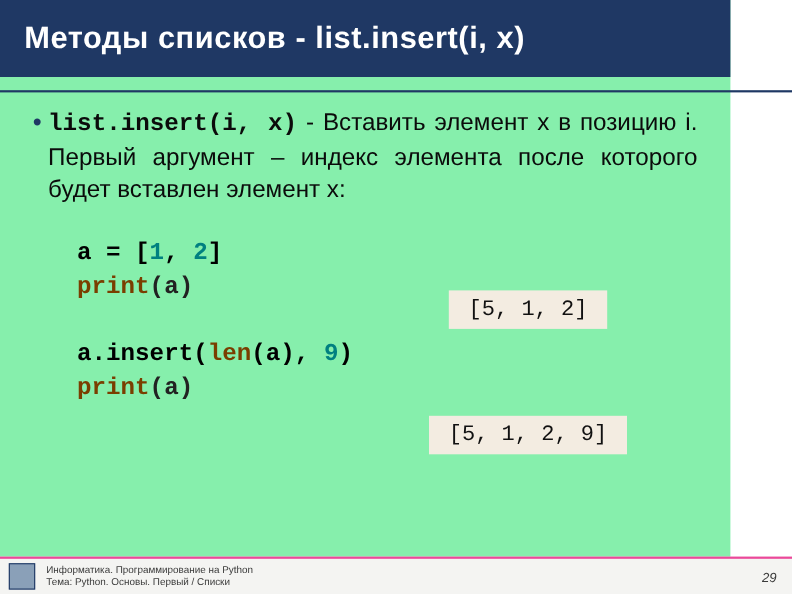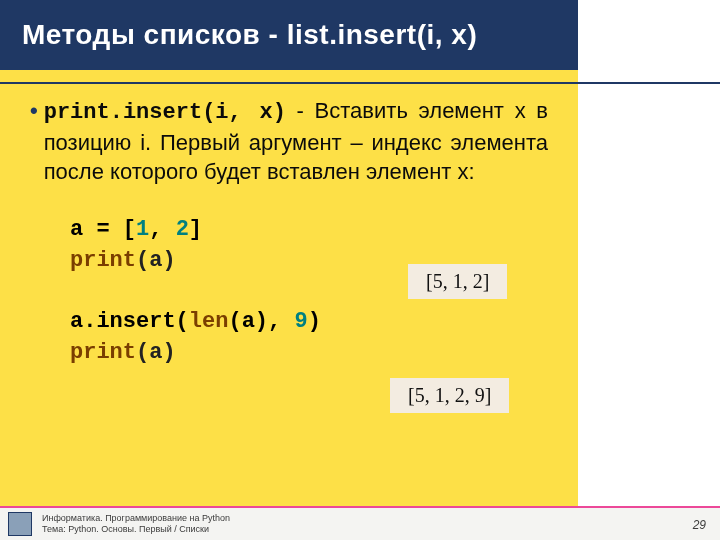--- a/index.html
+++ b/index.html
@@ -1,53 +1,53 @@
 <!DOCTYPE html>
 <html><head>
 <meta charset="utf-8">
 <style>
   * { box-sizing: border-box; margin: 0; padding: 0; }
   html, body { width: 720px; height: 540px; font-family: Arial, sans-serif; background:#fff; }
-  .slide { width:578px; height:540px; position:relative; background:#fde047; }
+  .slide { width:664px; height:540px; position:relative; background:#86efac; }
   .titlebar { background:#1f3864; color:#fff; height:70px; display:flex; align-items:center; padding-left:22px; }
   .titlebar h1 { font-size:28px; font-weight:bold; letter-spacing:0.5px; }
   .underline { position:absolute; left:0; top:82px; width:720px; height:2px; background:#1f3864; }
   .body { position:absolute; top:96px; left:30px; right:30px; }
   .bullet { display:flex; font-size:22px; color:#0b0b0b; line-height:1.35; }
   .bullet .marker { color:#1f3864; font-weight:bold; margin-right:6px; font-size:22px; line-height:1.35; }
   .bullet .txt { flex:1; text-align:justify; }
   .mono { font-family: "Courier New", monospace; font-weight:bold; }
   .code-area { margin-top:28px; margin-left:40px; font-family:"Courier New", monospace; font-size:22px; font-weight:bold; line-height:1.4; color:#000; }
   .code-area .line { white-space:pre; }
   .c-black { color:#000; }
   .c-teal { color:#008080; }
   .c-brown { color:#7a3e00; }
   .c-paren { color:#222; }
-  .out1, .out2 { position:absolute; background:#f3ece1; font-family:Liberation Serif, serif; font-size:20px; padding:6px 18px; color:#111; }
+  .out1, .out2 { position:absolute; background:#f3ece1; font-family:Liberation Mono, monospace; font-size:20px; padding:6px 18px; color:#111; }
   .out1 { left:408px; top:264px; }
   .out2 { left:390px; top:378px; }
   .footer { position:absolute; bottom:0; left:0; width:720px; height:34px; background:#f4f4f2; border-top:2px solid #ec4899; display:flex; align-items:center; }
   .footer .logo { width:24px; height:24px; margin-left:8px; background:#8aa0b8; border:1px solid #1f3864; }
   .footer .ftxt { margin-left:10px; font-size:9px; color:#3b3b3b; line-height:1.2; }
   .footer .pnum { position:absolute; right:14px; bottom:8px; font-size:12px; color:#3b3b3b;font-style:italic; }
 </style>
 </head>
 <body>
 
 <div class="slide">
   <div class="titlebar">
     <h1>Методы списков - list.insert(i, x)</h1>
   </div>
   <div class="underline"></div>
 
   <div class="body">
     <div class="bullet">
       <span class="marker">•</span>
       <span class="txt">
-        <span class="mono">print.insert(i, x)</span><span> - Вставить элемент x в позицию i. Первый аргумент – индекс элемента после которого будет вставлен элемент x:</span>
+        <span class="mono">list.insert(i, x)</span><span> - Вставить элемент x в позицию i. Первый аргумент – индекс элемента после которого будет вставлен элемент x:</span>
       </span>
     </div>
 
     <div class="code-area">
       <div class="line"><span class="c-black">a = [</span><span class="c-teal">1</span><span class="c-black">, </span><span class="c-teal">2</span><span class="c-black">]</span></div>
       <div class="line"><span class="c-brown">print</span><span class="c-paren">(a)</span></div>
       <div class="line">&nbsp;</div>
       <div class="line"><span class="c-black">a.insert(</span><span class="c-brown">len</span><span class="c-black">(a), </span><span class="c-teal">9</span><span class="c-black">)</span></div>
       <div class="line"><span class="c-brown">print</span><span class="c-paren">(a)</span></div>
     </div>

